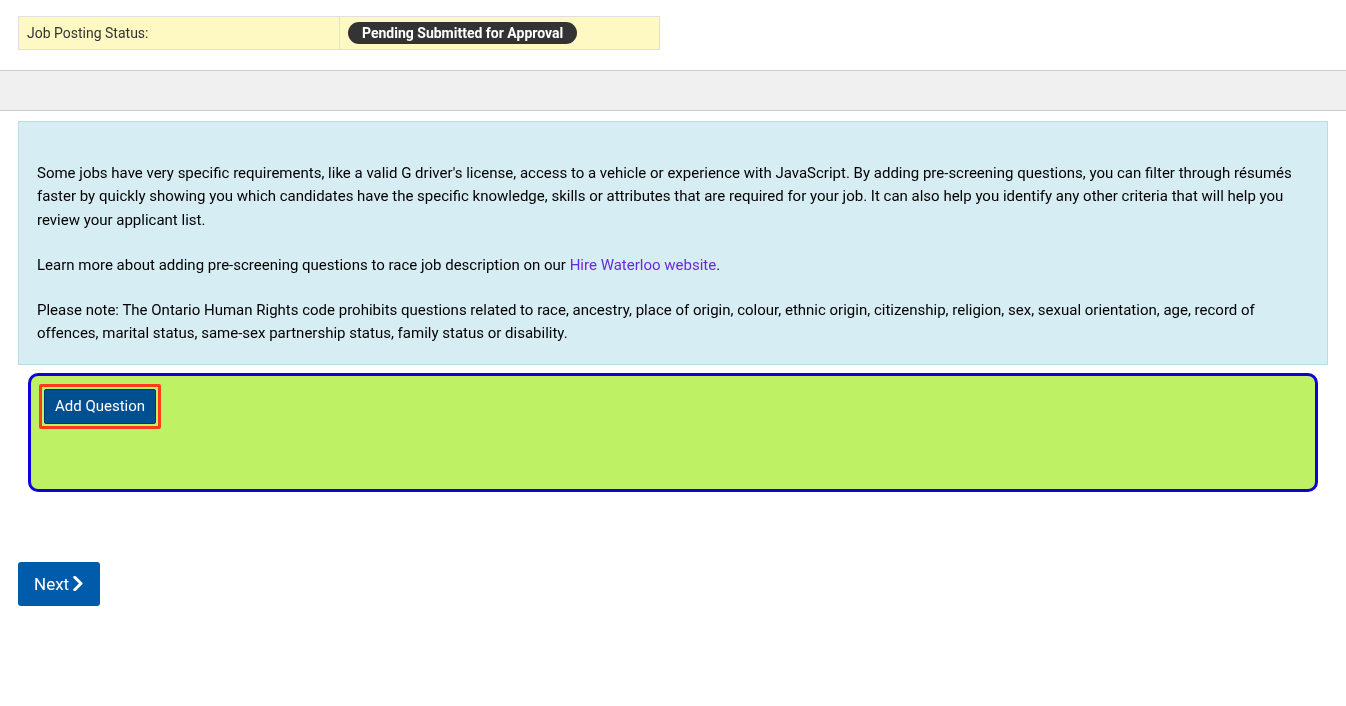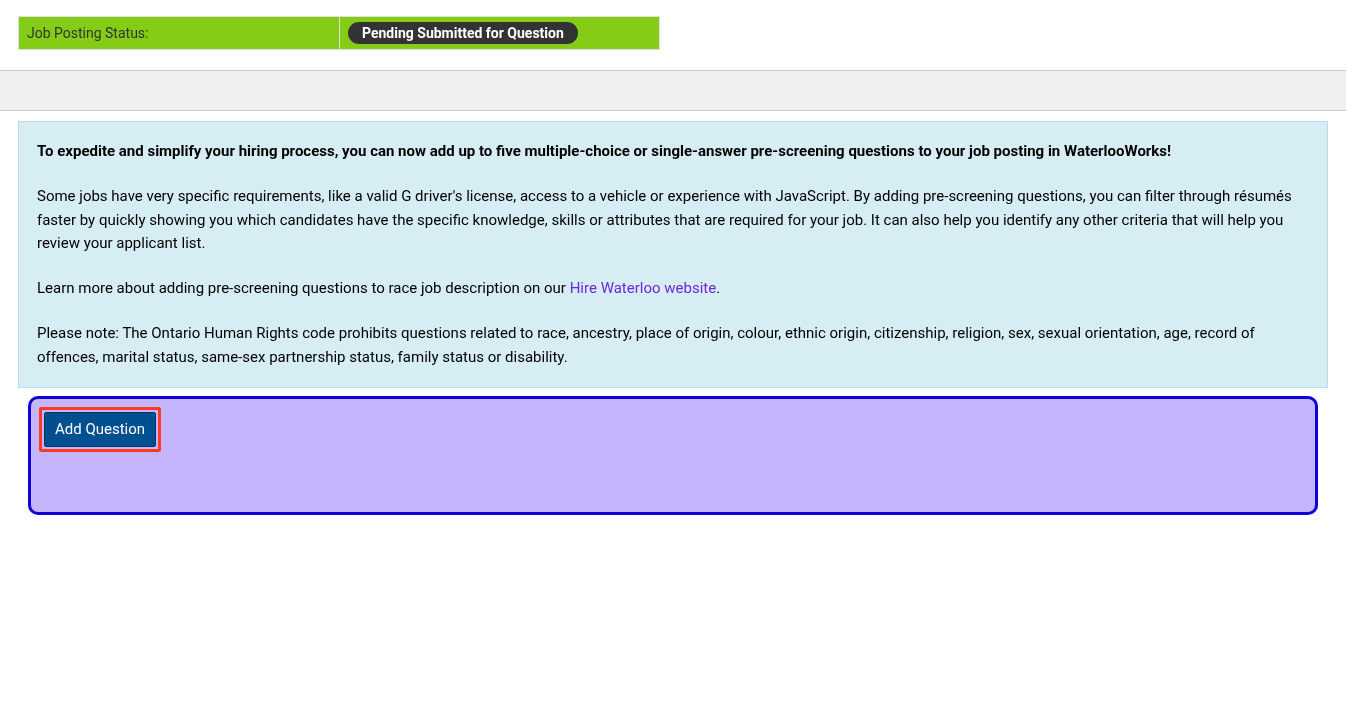--- a/index.html
+++ b/index.html
@@ -15,21 +15,21 @@
     .top-section {
       padding: 16px 18px 20px 18px;
       background: #fff;
     }
     .status-table {
       width: 642px;
       border-collapse: collapse;
       border: 1px solid #ddd;
     }
     .status-table tr:first-child td {
-      background: #84cc16;
+      background: #fef9c3;
     }
     .status-table td {
       border: 1px solid #e0e0e0;
       padding: 5px 8px;
       font-size: 14px;
       vertical-align: middle;
     }
     .status-table td.label {
       color: #333;
       width: 321px;
@@ -71,21 +71,21 @@
     }
     .info-box .spacer {
       height: 22px;
     }
     .info-box a {
       color: #6d28d9;
       text-decoration: none;
     }
     .question-zone {
       margin: 8px 10px 0 10px;
-      background: #c4b5fd;
+      background: #bef264;
       border: 3px solid #1200d8;
       border-radius: 10px;
       padding: 8px 8px 60px 8px;
     }
     .add-question-wrap {
       display: inline-block;
       border: 3px solid #ff3b1f;
       padding: 2px;
       border-radius: 2px;
     }
@@ -124,41 +124,50 @@
   </style>
 </head>
 <body>
 
 <div class="top-section">
   <table class="status-table">
     <tbody>
         <tr>
       <td class="label">Job Posting Status:</td>
       <td class="value">
-        <span class="badge">Pending Submitted for Question</span>
+        <span class="badge">Pending Submitted for Approval</span>
       </td>
     </tr>
   </tbody>
     </table>
 </div>
 
 <div class="gap-strip"></div>
 
 <div class="bottom-section">
   <div class="info-box">
-    <p class="bold">To expedite and simplify your hiring process, you can now add up to five multiple-choice or single-answer pre-screening questions to your job posting in WaterlooWorks!</p>
     <div class="spacer"></div>
     <p>Some jobs have very specific requirements, like a valid G driver's license, access to a vehicle or experience with JavaScript. By adding pre-screening questions, you can filter through résumés faster by quickly showing you which candidates have the specific knowledge, skills or attributes that are required for your job. It can also help you identify any other criteria that will help you review your applicant list.</p>
     <div class="spacer"></div>
     <p>
       <span>Learn more about adding pre-screening questions to race job description on our </span><a href="#">Hire Waterloo website</a><span>.</span>
     </p>
     <div class="spacer"></div>
     <p>Please note: The Ontario Human Rights code prohibits questions related to race, ancestry, place of origin, colour, ethnic origin, citizenship, religion, sex, sexual orientation, age, record of offences, marital status, same-sex partnership status, family status or disability.</p>
   </div>
 
   <div class="question-zone">
     <span class="add-question-wrap">
       <button class="add-question-btn">Add Question</button>
     </span>
   </div>
 
+  <div class="next-row">
+    <button class="next-btn">
+      <span>Next</span>
+      <span class="chevron">
+        <svg width="11" height="15" viewBox="0 0 8 12">
+            <path d="M1 1 L6 6 L1 11" stroke="#fff" stroke-width="2.4" fill="none" stroke-linecap="round" stroke-linejoin="round"></path>
+          </svg>
+      </span>
+    </button>
+  </div>
 </div>
 
 </body></html>

